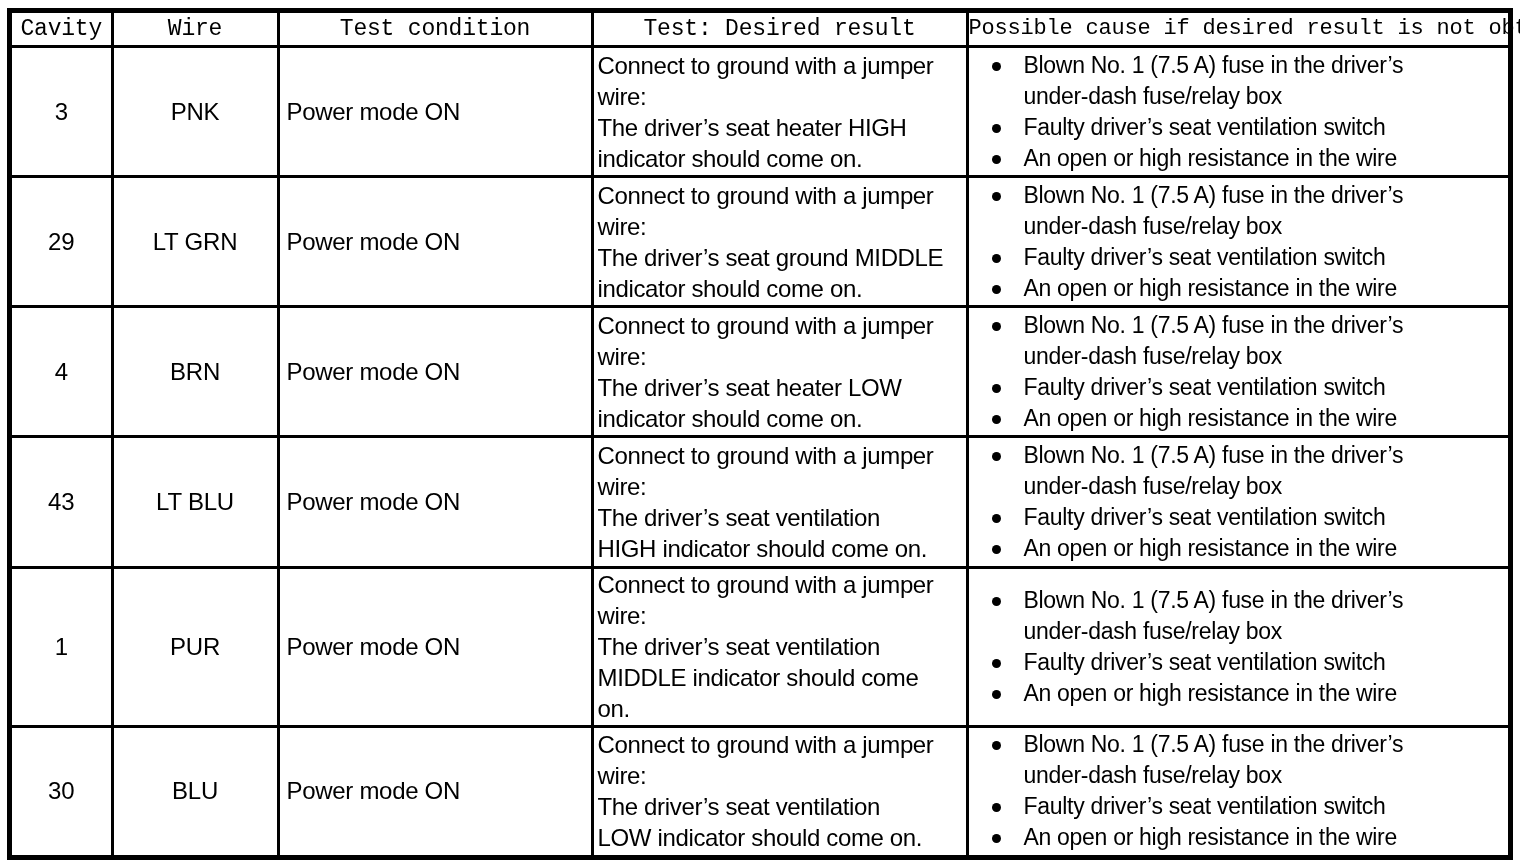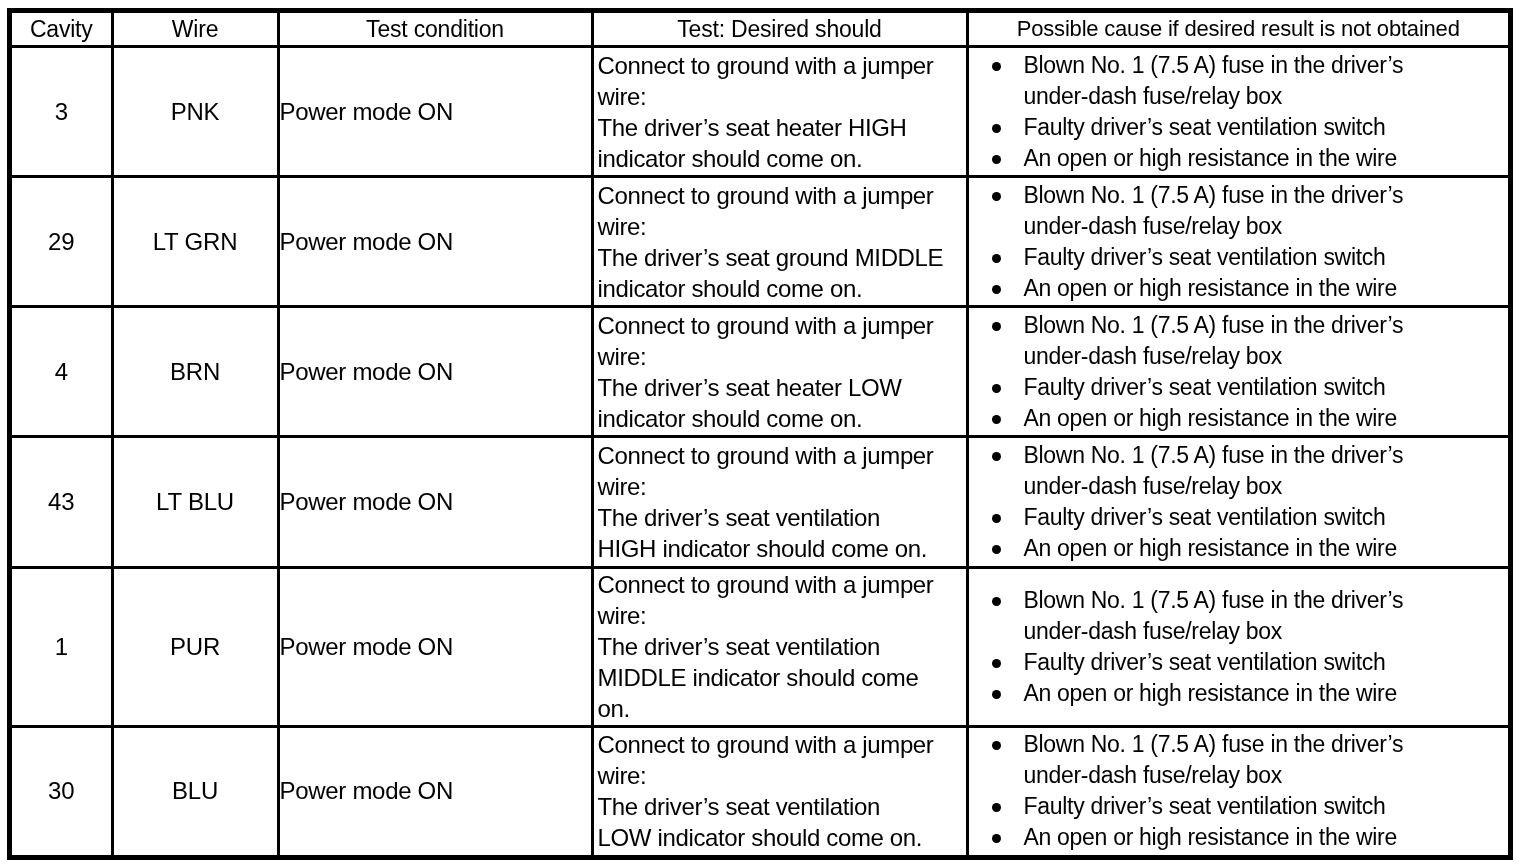--- a/index.html
+++ b/index.html
@@ -55,36 +55,37 @@
 
   
   thead th {
     height: 32px;
     border-bottom: 4px solid #000;
     text-align: center;
     font-size: 23px;
     line-height: 30px;
     letter-spacing: -0.2px;
     white-space: nowrap;
+    font-family: Liberation Mono, monospace;
   }
   thead th.h-cause { font-size: 22px; margin-top: 12px; }
 
   
   td.cavity, td.wire {
     text-align: center;
     font-size: 24px;
     letter-spacing: -0.2px;
   }
 
   td.cond {
     text-align: left;
     font-size: 24px;
     letter-spacing: -0.3px;
   }
-  td.cond .pad { }
+  td.cond .pad { padding-left: 7px; }
 
   td.test {
     text-align: left;
     vertical-align: middle;
     font-size: 24px;
   }
   td.test .lines {
     padding-left: 4px;
     padding-right: 0;
   }
@@ -132,21 +133,21 @@
         <col class="c-wire">
         <col class="c-cond">
         <col class="c-test">
         <col class="c-cause">
     </colgroup>
     <thead>
       <tr>
         <th class="h-cavity">Cavity</th>
         <th class="h-wire">Wire</th>
         <th class="h-cond">Test condition</th>
-        <th class="h-test">Test: Desired should</th>
+        <th class="h-test">Test: Desired result</th>
         <th class="h-cause">Possible cause if desired result is not obtained</th>
       </tr>
     </thead>
     <tbody id="tbody">
         <tr>
           <td class="cavity">3</td>
           <td class="wire">PNK</td>
           <td class="cond"><span class="pad">Power mode ON</span></td>
           <td class="test">
             <div class="lines">

